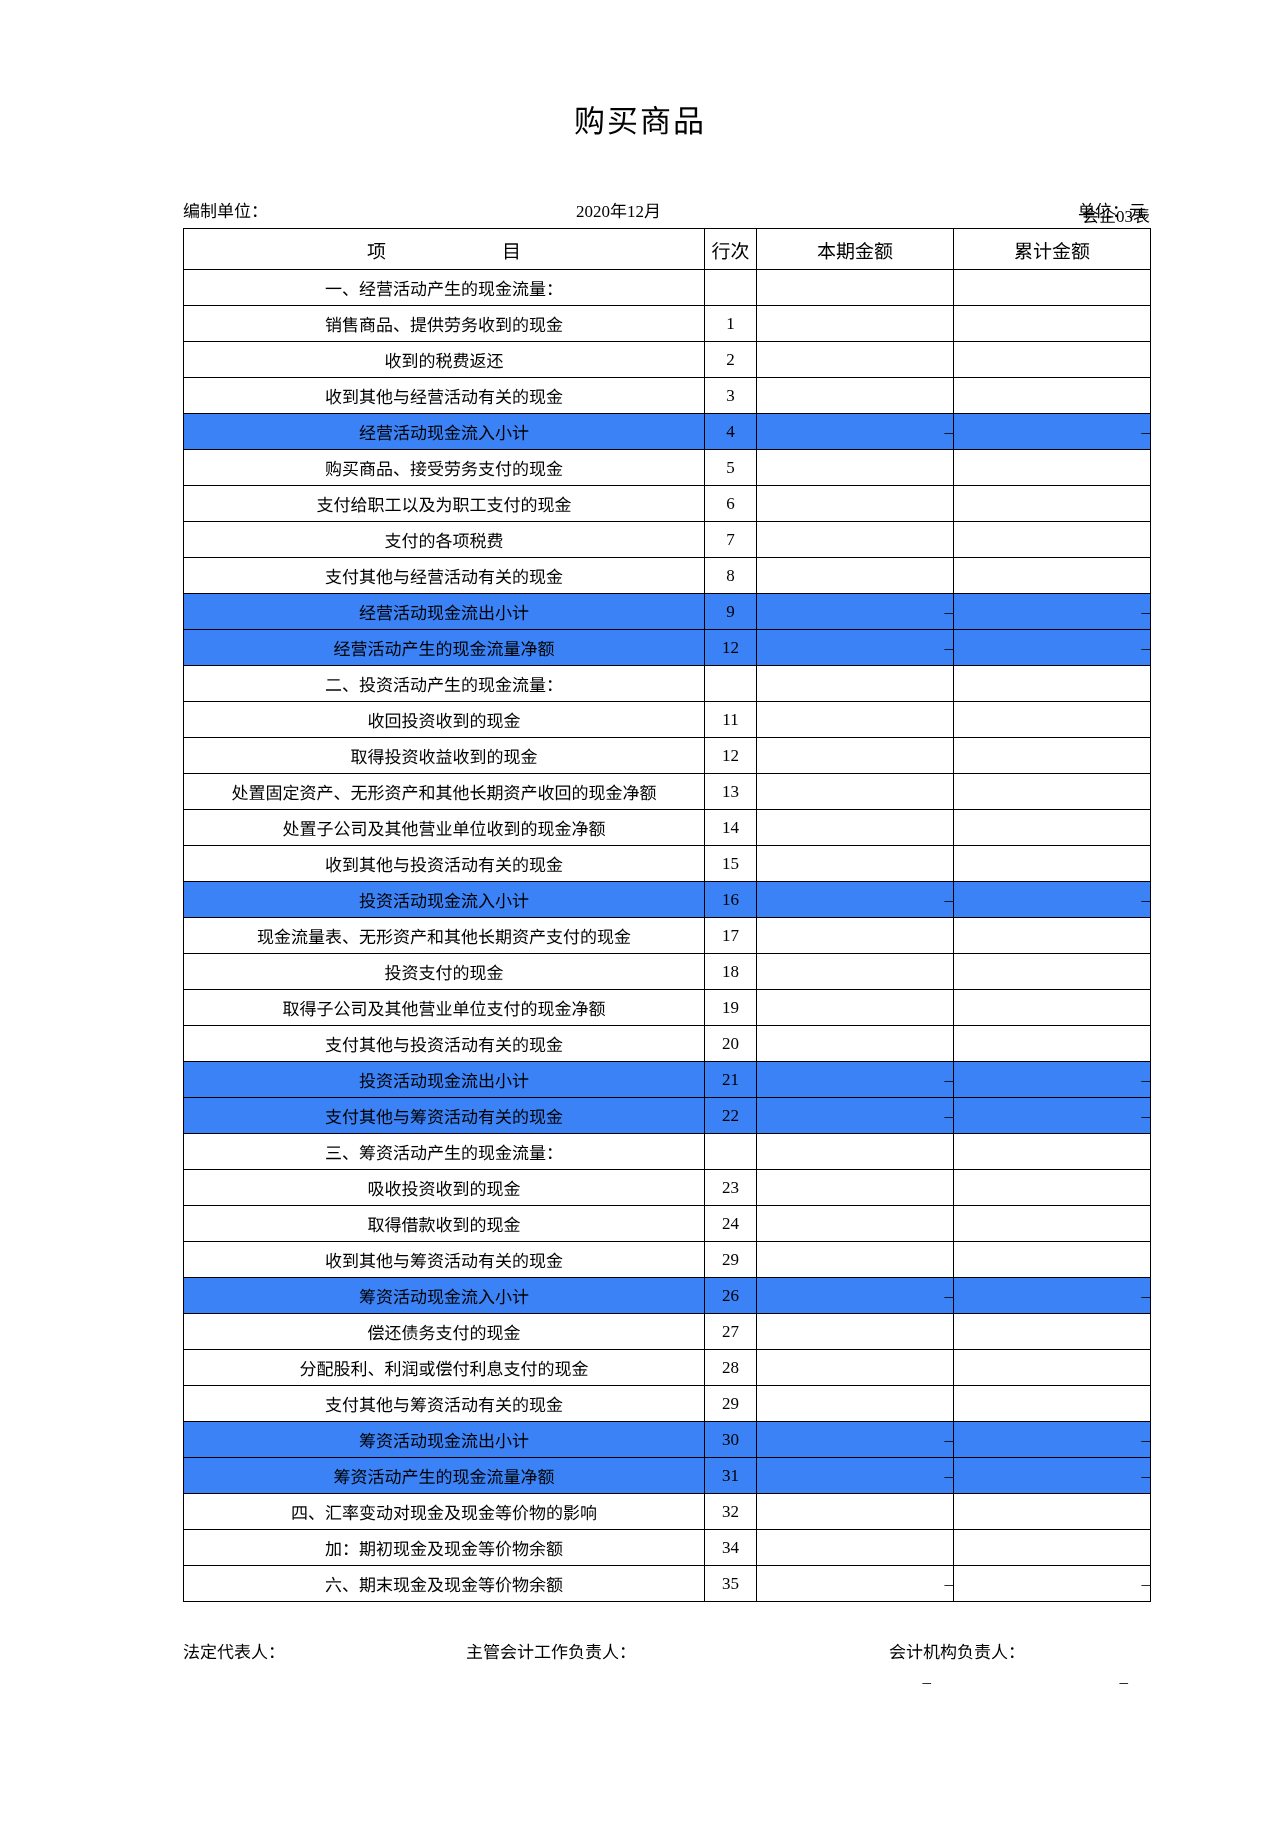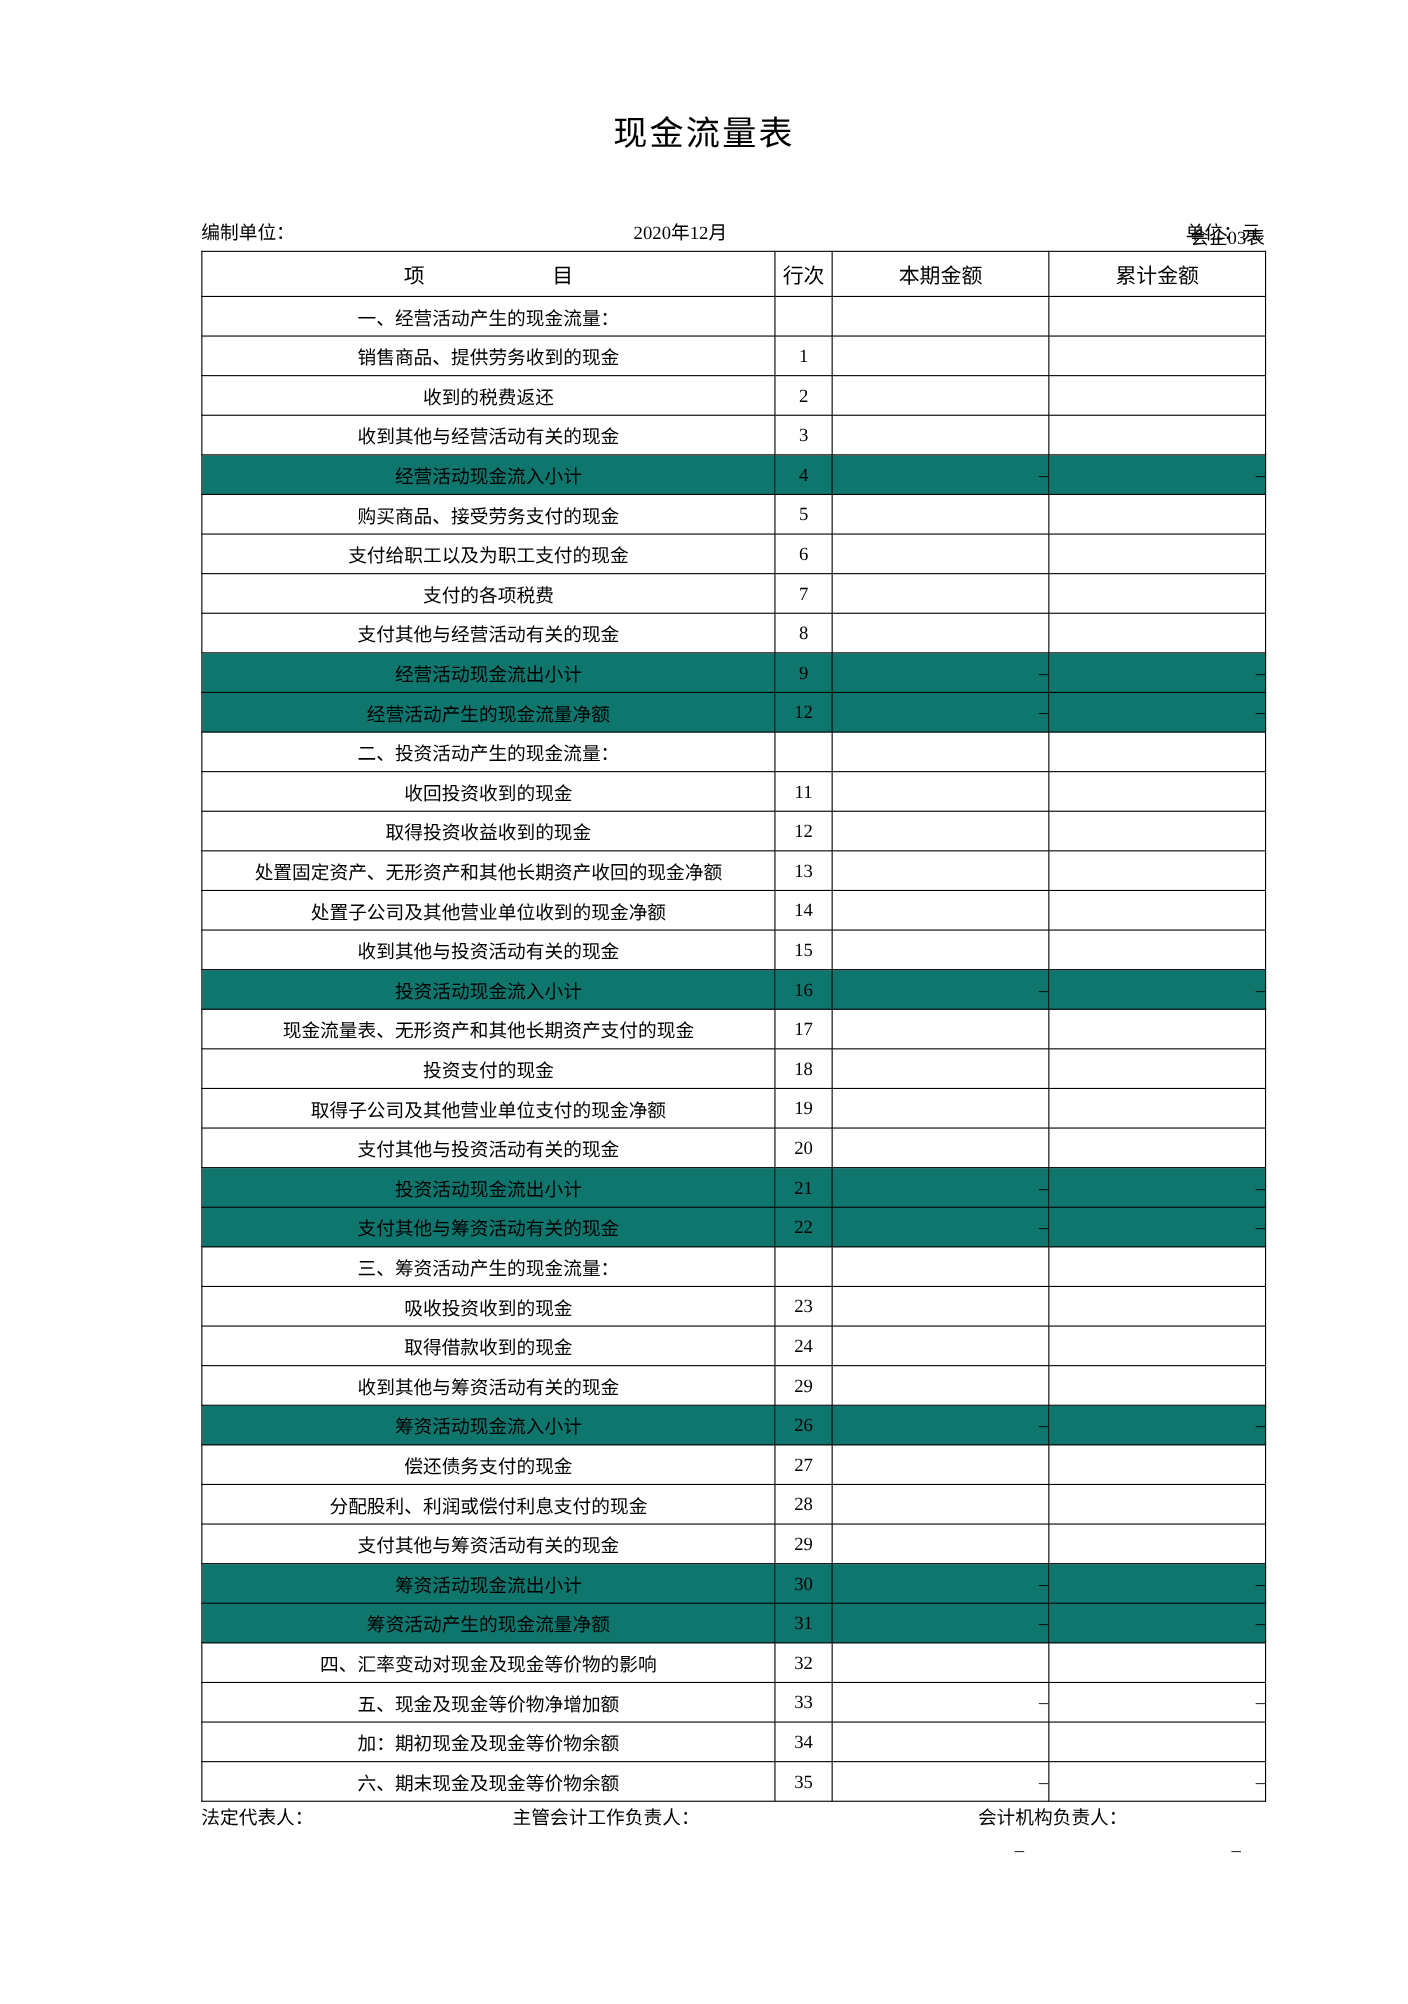--- a/index.html
+++ b/index.html
@@ -132,21 +132,21 @@
     font-size: 17px;
   }
 
   
   .lv0 { padding-left: 6px; }
   .lv1 { padding-left: 40px; }
   .lv2 { padding-left: 64px; }
   .lv3 { padding-left: 82px; }
 
   
-  tr.shaded td { background: #0f766e; }
+  tr.shaded td { background: #3b82f6; }
 
   
   .sign-row {
     position: absolute;
     left: 183px;
     top: 1638px;
     width: 1000px;
     height: 24px;
     font-size: 17px;
   }
@@ -177,21 +177,21 @@
     text-align: right;
     padding-right: 22px;
     box-sizing: border-box;
   }
 </style>
 </head>
 <body>
 
 <div class="page">
 
-  <div class="doc-title">现金流量表</div>
+  <div class="doc-title">购买商品</div>
 
   <div class="form-code">会企03表</div>
 
   <div class="meta-row">
     <span class="meta-left">编制单位：</span>
     <span class="meta-center">2020年12月</span>
     <span class="meta-right">单位：元</span>
   </div>
 
   <div class="sheet-wrap">
@@ -417,26 +417,20 @@
             <td class="amt">–</td>
             <td class="amt">–</td>
           </tr>
           <tr>
             <td class="item lv0">四、汇率变动对现金及现金等价物的影响</td>
             <td class="line">32</td>
             <td class="amt"></td>
             <td class="amt"></td>
           </tr>
           <tr>
-            <td class="item lv0">五、现金及现金等价物净增加额</td>
-            <td class="line">33</td>
-            <td class="amt">–</td>
-            <td class="amt">–</td>
-          </tr>
-          <tr>
             <td class="item lv2">加：期初现金及现金等价物余额</td>
             <td class="line">34</td>
             <td class="amt"></td>
             <td class="amt"></td>
           </tr>
           <tr>
             <td class="item lv0">六、期末现金及现金等价物余额</td>
             <td class="line">35</td>
             <td class="amt">–</td>
             <td class="amt">–</td>

